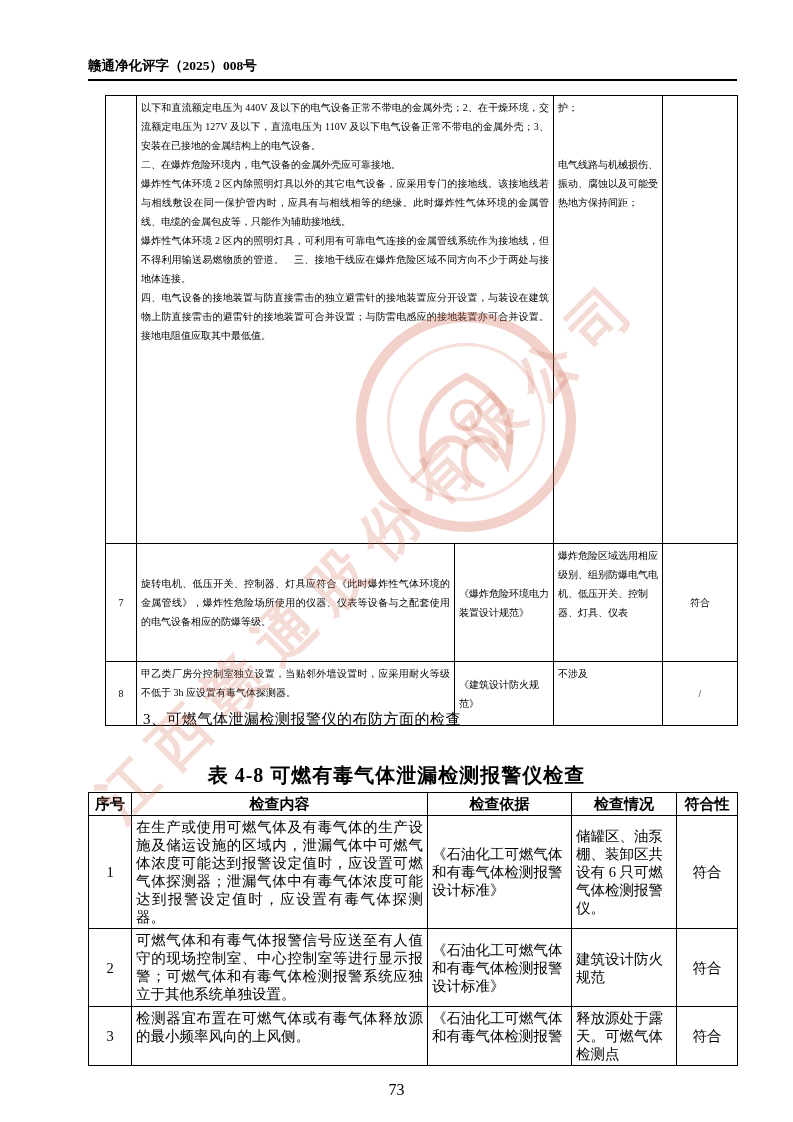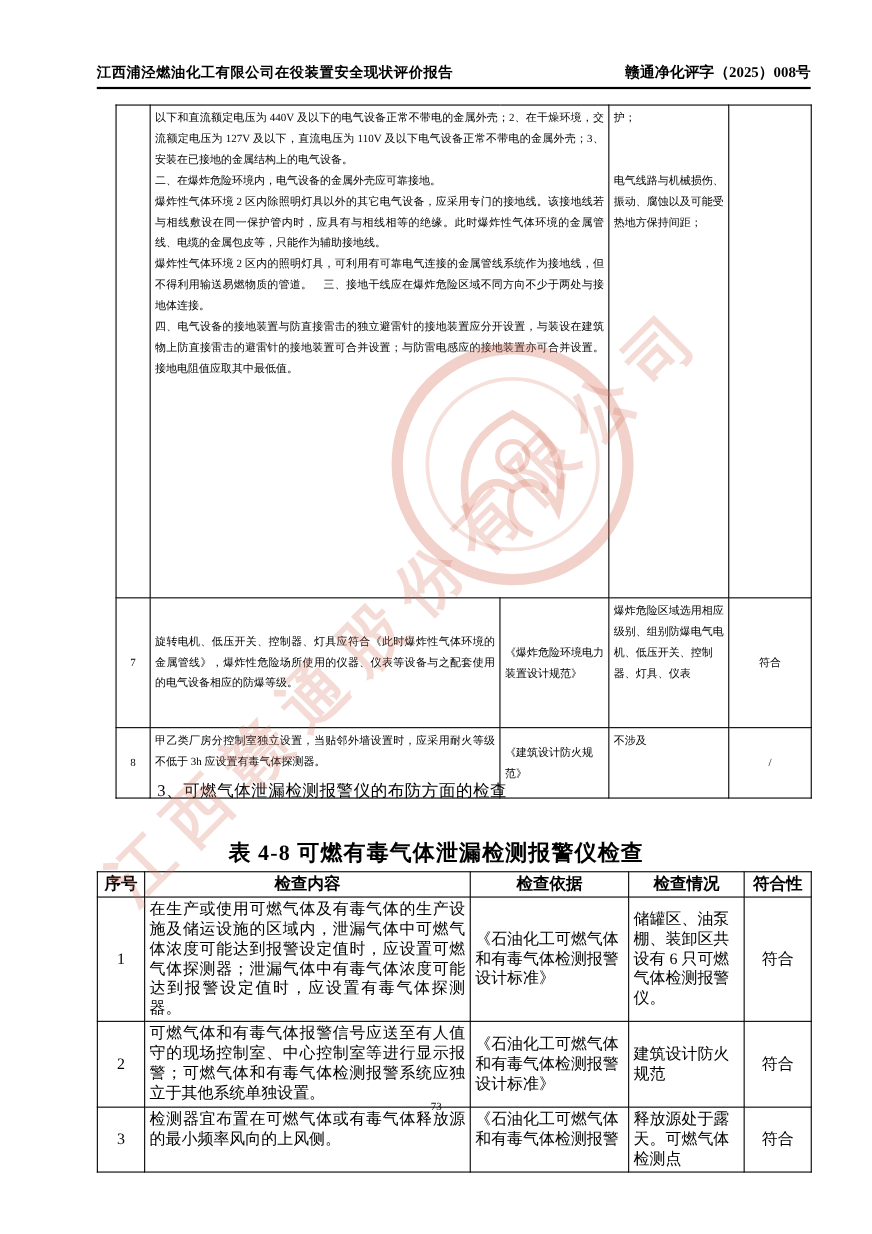--- a/index.html
+++ b/index.html
@@ -37,42 +37,41 @@
 
   .section-heading {
     position:absolute; top:710px; left:143px;
     font-size:15px; letter-spacing:0.5px;
   }
   .table-title {
     position:absolute; top:762px; left:0; width:100%;
     text-align:center; font-size:20px; font-weight:bold; letter-spacing:1px;
   }
   .page-number {
-    position:absolute; top:1001px; left:0; width:100%;
-    text-align:center; font-size:10px;
+    position:absolute; top:1081px; left:0; width:100%;
+    text-align:center; font-size:16px;
   }
 
   
   .watermark { position:absolute; inset:0; pointer-events:none; z-index:10; }
   .watermark-text {
     position:absolute; left:108px; top:772px;
     font-size:58px; letter-spacing:16px; font-weight:bold;
     color:rgba(212,112,90,0.25);
     transform:rotate(-45deg); transform-origin:0 50%;
     white-space:nowrap;
   }
   .watermark-seal { position:absolute; left:352px; top:308px; width:228px; height:228px; }
 </style>
 </head>
 <body>
 
 <div class="page">
 
   <div class="header">
-    <span class="header-left">江西浦泾燃油化工有限公司在役装置安全现状评价报告</span>
     <span class="header-right">赣通净化评字（2025）008号</span>
   </div>
 
   <table id="table1">
     <colgroup>
       <col style="width:31px">
         <col style="width:318px">
         <col style="width:99px">
         <col style="width:109px">
         <col style="width:75px">

